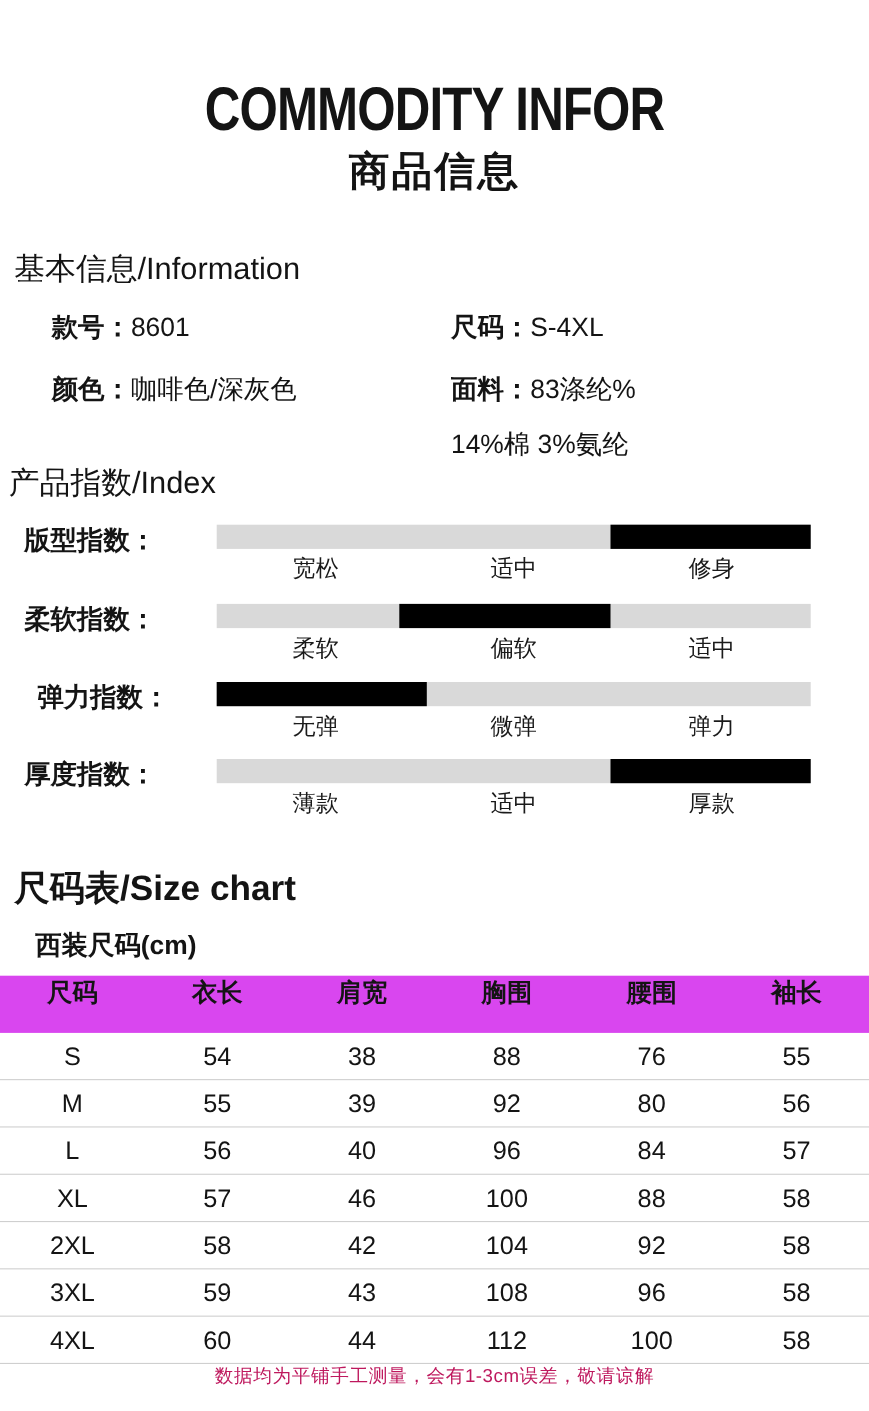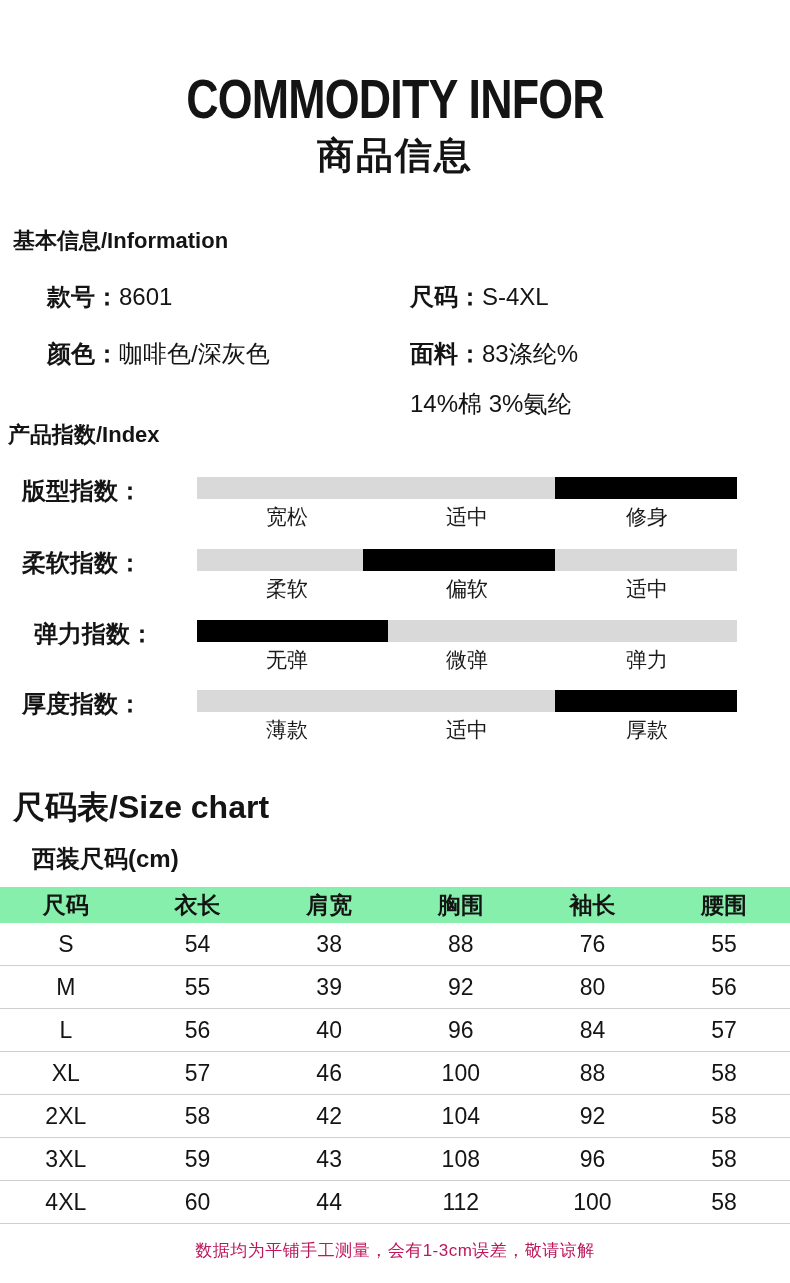--- a/index.html
+++ b/index.html
@@ -10,37 +10,37 @@
   }
   .abs{position:absolute;}
   .center{left:0;width:790px;text-align:center;}
 
   
   .title-en{top:66px;font-size:56px;font-weight:bold;letter-spacing:-1px;
             transform:scaleX(0.80);transform-origin:center;white-space:nowrap;}
   .title-zh{top:131px;font-size:37px;font-weight:bold;letter-spacing:2px;}
 
   
-  .sec-heading{font-size:22px;font-weight:bold;}
+  .sec-heading{font-size:28px;font-weight:normal;}
 
   
   .info-line{font-size:24px;white-space:nowrap;}
   .info-label{font-weight:bold;}
   .info-value{font-weight:normal;margin-top:30px;}
 
   
   .idx-label{left:22px;font-size:24px;font-weight:bold;white-space:nowrap;}
   .idx-bar{left:197px;width:540px;height:22px;background:#d9d9d9;}
   .idx-seg{position:absolute;top:0;height:100%;background:#000000;}
   .idx-opts{left:197px;width:540px;display:flex;}
   .idx-opt{width:33.333%;text-align:center;font-size:21px;color:#1a1a1a;}
 
   
   .tbl{left:0;top:887px;width:790px;}
-  .thead{display:flex;height:36px;align-items:center;background:#86efac;}
+  .thead{display:flex;height:52px;align-items:flex-start;background:#d946ef;}
   .trow{display:flex;height:42px;align-items:center;border-bottom:1px solid #cfcfcf;}
   .th,.td{width:16.666%;text-align:center;font-size:23px;}
   .th{font-weight:bold;}
 
   .footer-note{top:1239px;font-size:17px;color:#be185d;letter-spacing:0.5px;}
 </style>
 </head>
 <body>
 
 <div class="abs center title-en">COMMODITY INFOR</div>
@@ -108,22 +108,22 @@
 
 <div class="abs" style="left:13px;top:786px;font-size:32px;font-weight:bold;text-align:center;">尺码表/Size chart</div>
 <div class="abs" style="left:32px;top:843px;font-size:24px;font-weight:bold;">西装尺码(cm)</div>
 
 <div class="abs tbl">
   <div class="thead">
     <span class="th">尺码</span>
     <span class="th">衣长</span>
     <span class="th">肩宽</span>
     <span class="th">胸围</span>
+    <span class="th">腰围</span>
     <span class="th">袖长</span>
-    <span class="th">腰围</span>
   </div>
   <div class="trow">
     <span class="td">S</span>
     <span class="td">54</span>
     <span class="td">38</span>
     <span class="td">88</span>
     <span class="td">76</span>
     <span class="td">55</span>
   </div>
   <div class="trow">

